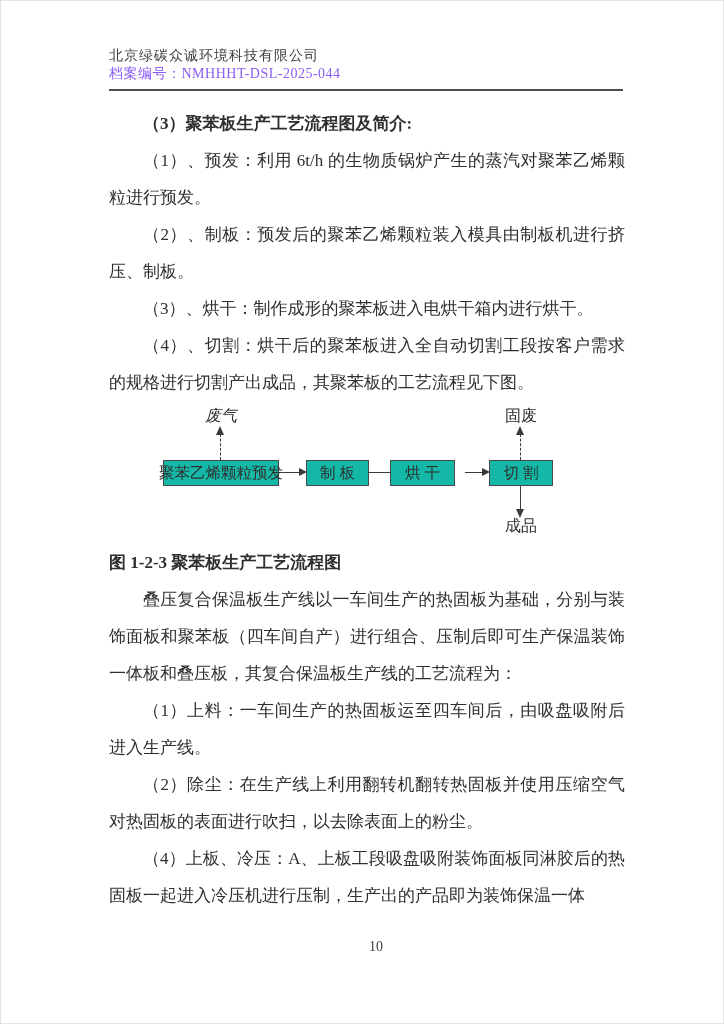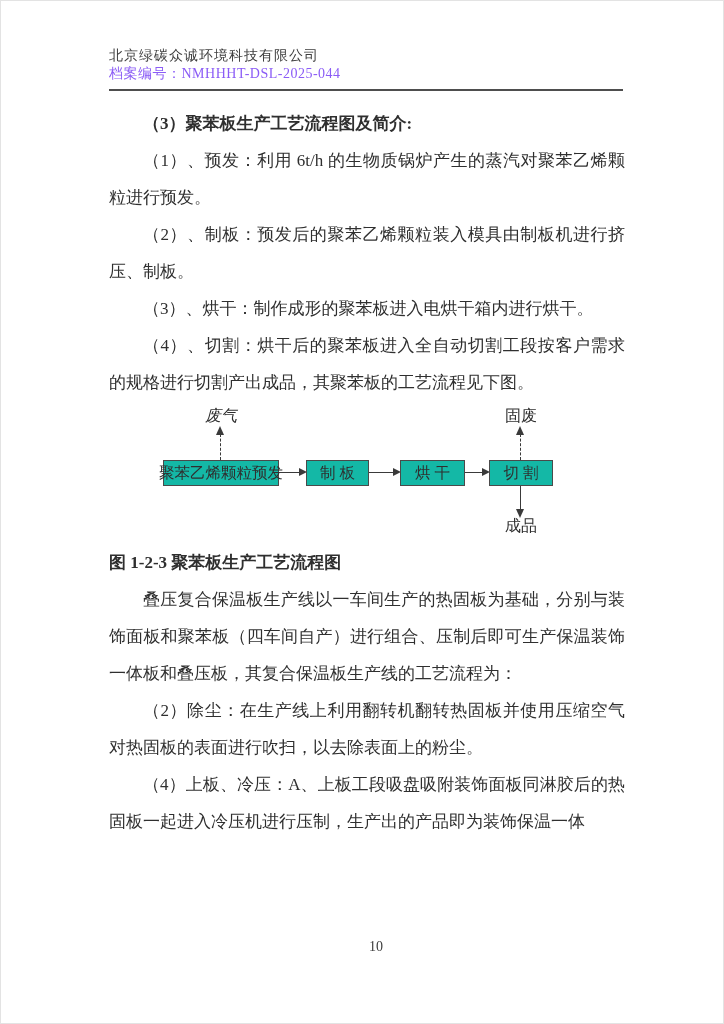--- a/index.html
+++ b/index.html
@@ -149,31 +149,32 @@
       <span class="fc-label" style="left:82px; top:0;font-style:italic;">废气</span>
       <div class="v-dashed-up" style="left:111px; top:28px; height:26px;"></div>
 
       <span class="fc-label" style="left:382px; top:0;">固废</span>
       <div class="v-dashed-up" style="left:411px; top:28px; height:26px;"></div>
 
       <div class="fc-box" style="left:54px; width:116px;">聚苯乙烯颗粒预发</div>
       <div class="h-arrow" style="left:170px; width:26px;"></div>
       <div class="fc-box" style="left:197px; width:63px;">制 板</div>
       <div class="h-arrow" style="left:260px; width:30px;"></div>
-      <div class="fc-box" style="left:291px; width:65px;">烘 干</div>
+      <div class="fc-box" style="left:281px; width:65px;">烘 干</div>
       <div class="h-arrow" style="left:356px; width:23px;"></div>
       <div class="fc-box" style="left:380px; width:64px;">切 割</div>
 
       <div class="v-solid-down" style="left:411px; top:80px; height:24px;"></div>
       <span class="fc-label" style="left:382px; top:110px;">成品</span>
     </div>
 
     <p class="caption">图 1-2-3 聚苯板生产工艺流程图</p>
 
     <p class="para">叠压复合保温板生产线以一车间生产的热固板为基础，分别与装饰面板和聚苯板（四车间自产）进行组合、压制后即可生产保温装饰一体板和叠压板，其复合保温板生产线的工艺流程为：</p>
+    <p class="para">（1）上料：一车间生产的热固板运至四车间后，由吸盘吸附后进入生产线。</p>
     <p class="para">（2）除尘：在生产线上利用翻转机翻转热固板并使用压缩空气对热固板的表面进行吹扫，以去除表面上的粉尘。</p>
     <p class="para">（4）上板、冷压：A、上板工段吸盘吸附装饰面板同淋胶后的热固板一起进入冷压机进行压制，生产出的产品即为装饰保温一体</p>
 
   </main>
 
   <div class="page-footer">10</div>
 
 </div>
 
 </body></html>

